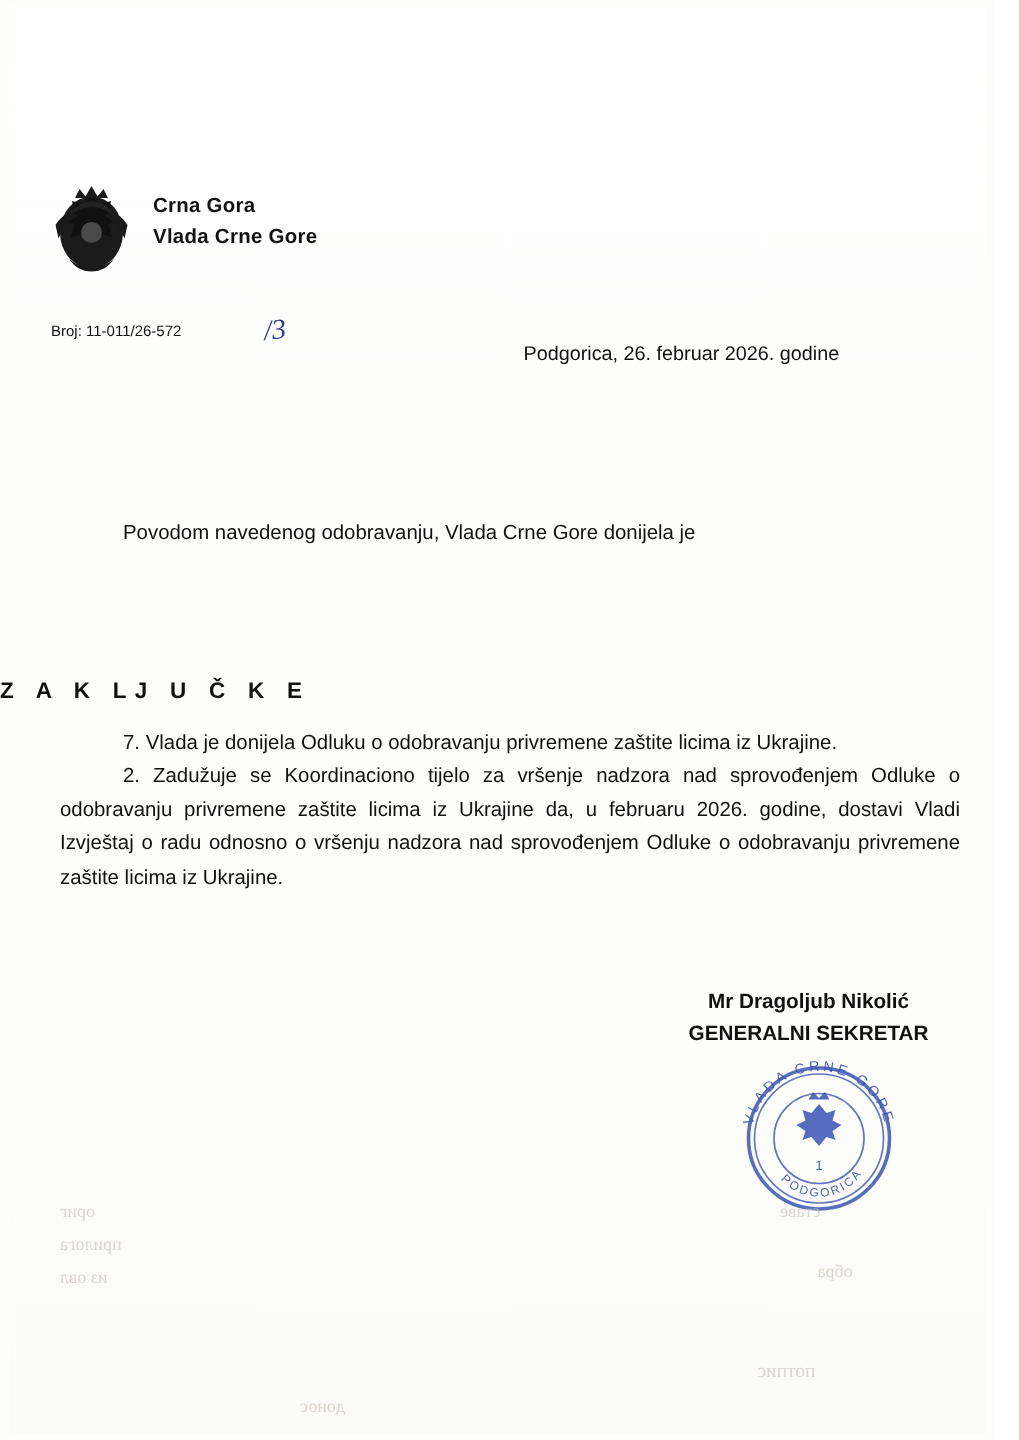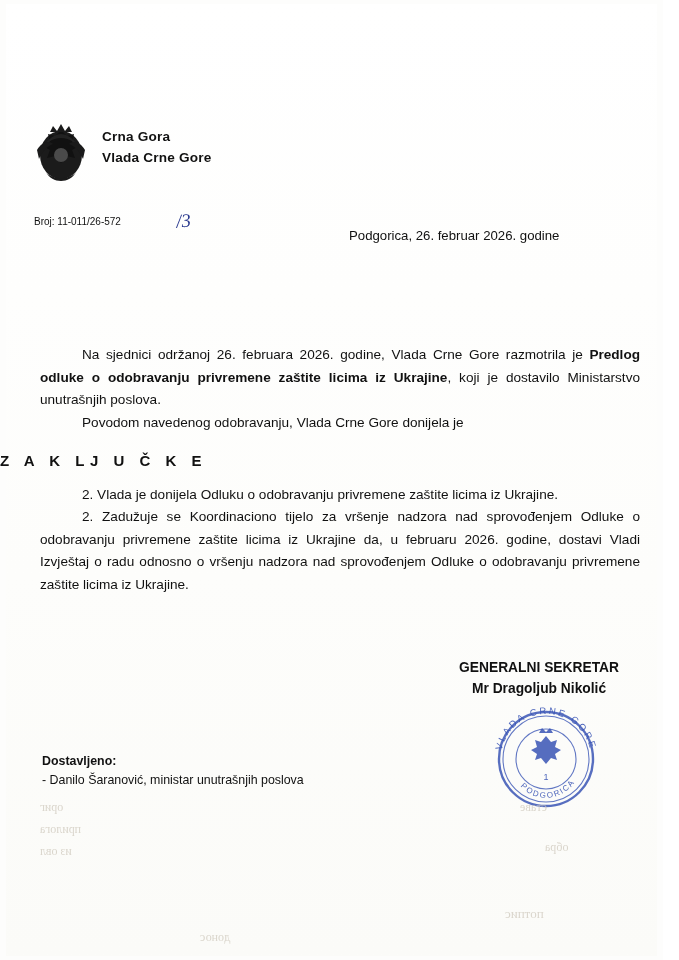--- a/index.html
+++ b/index.html
@@ -202,34 +202,33 @@
       <div>Crna Gora</div>
       <div>Vlada Crne Gore</div>
     </div>
   </div>
 
   <div class="refline">Broj: 11-011/26-572</div>
   <div class="handwrite">/3</div>
   <div class="place-date">Podgorica, 26. februar 2026. godine</div>
 
   <div class="body-block">
-    <p class="indent"><span>Na sjednici održanoj 26. februara 2026. godine, Vlada Crne Gore razmotrila je </span><span class="b">Predlog odluke o odobravanju privremene zaštite licima iz Ukrajine</span><span>, koji je dostavilo Ministarstvo unutrašnjih poslova.</span></p>
     <p class="indent">Povodom navedenog odobravanju, Vlada Crne Gore donijela je</p>
   </div>
 
   <div class="title-zakljucke">Z A K LJ U Č K E</div>
 
   <div class="items">
-    <p>2.  Vlada je donijela Odluku o odobravanju privremene zaštite licima iz Ukrajine.</p>
+    <p>7.  Vlada je donijela Odluku o odobravanju privremene zaštite licima iz Ukrajine.</p>
     <p>2.  Zadužuje se Koordinaciono tijelo za vršenje nadzora nad sprovođenjem Odluke o odobravanju privremene zaštite licima iz Ukrajine da, u februaru 2026. godine, dostavi Vladi Izvještaj o radu odnosno o vršenju nadzora nad sprovođenjem Odluke o odobravanju privremene zaštite licima iz Ukrajine.</p>
   </div>
 
   <div class="signature">
+    <div>Mr Dragoljub Nikolić</div>
     <div>GENERALNI SEKRETAR</div>
-    <div>Mr Dragoljub Nikolić</div>
   </div>
 
   <div class="stamp">
     <svg viewBox="0 0 118 118" width="118" height="118" aria-hidden="true">
       <defs>
         <path id="arcTop" d="M 14,59 A 45,45 0 0 1 104,59" fill="none"></path>
         <path id="arcBot" d="M 26,72 A 34,34 0 0 0 92,72" fill="none"></path>
       </defs>
       <circle cx="59" cy="59" r="47" fill="none" stroke="#3a55b5" stroke-width="2.4" opacity="0.85"></circle>
       <circle cx="59" cy="59" r="43" fill="none" stroke="#3a55b5" stroke-width="1.1" opacity="0.8"></circle>
@@ -242,24 +241,20 @@
       </text>
 
       <g opacity="0.85" fill="#3a55b5">
         <path d="M59 36 L64 42 L70 40 L68 47 L74 50 L68 54 L70 60 L64 58 L59 64 L54 58 L48 60 L50 54 L44 50 L50 47 L48 40 L54 42 Z"></path>
         <path d="M52 33 L55 28 L59 32 L63 28 L66 33 Z"></path>
       </g>
       <text x="59" y="80" text-anchor="middle" font-family="Liberation Sans, sans-serif" font-size="9" fill="#3a55b5" opacity="0.9">1</text>
     </svg>
   </div>
 
-  <div class="footer">
-    <div class="lbl">Dostavljeno:</div>
-    <div>- Danilo Šaranović, ministar unutrašnjih poslova</div>
-  </div>
 
   <div class="bleed b1">ориг</div>
   <div class="bleed b2">прилога</div>
   <div class="bleed b3">из овл</div>
   <div class="bleed b4">ставе</div>
   <div class="bleed b5">обра</div>
   <div class="bleed b6">потпис</div>
   <div class="bleed b7">донос</div>
 </div>
 

